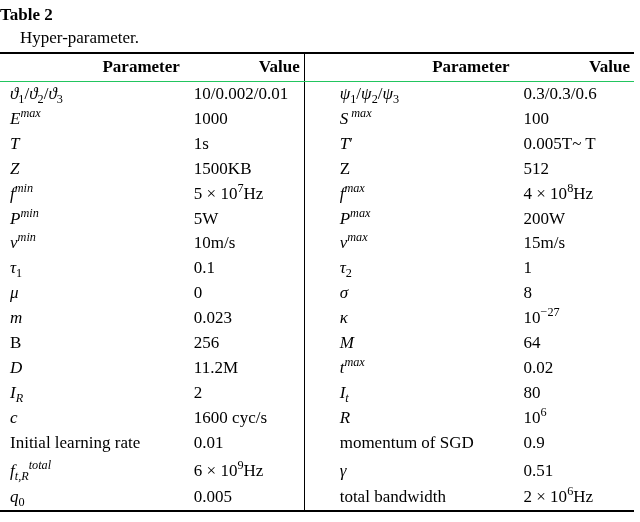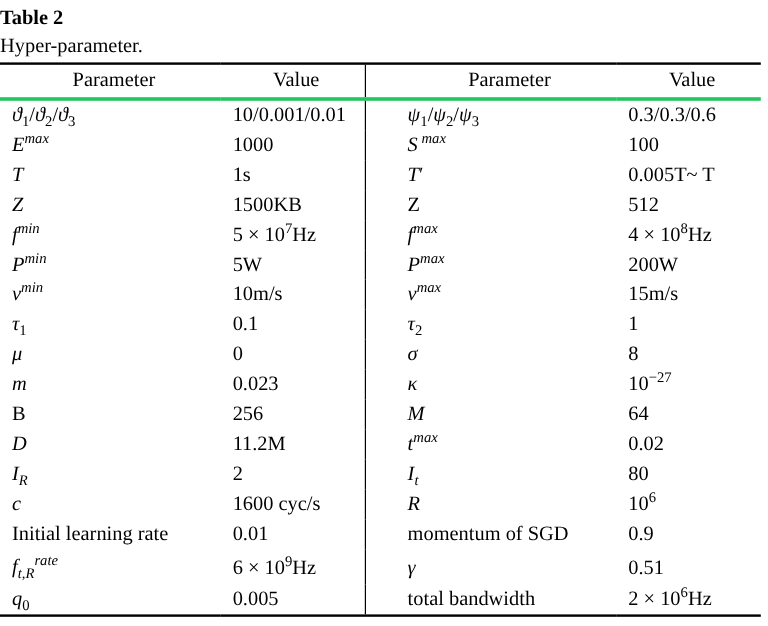--- a/index.html
+++ b/index.html
@@ -10,35 +10,35 @@
     font-family: "Times New Roman", Times, serif;
     font-size: 17px;
     line-height: 1.35;
   }
   .page {
     width: 640px;
     box-sizing: border-box;
     padding: 4px 6px 10px 0;
   }
   .tbl-num { font-weight: 700; margin: 0 0 0 0; }
-  .tbl-cap { margin: 0 0 2px 0; }
+  .tbl-cap { margin: 0 0 2px 0; padding-left: 20px; }
   table {
     border-collapse: collapse;
     width: 100%;
     table-layout: fixed;
   }
   col.pcol { width: 29%; }
   col.vcol { width: 19%; }
   col.sep  { width: 4%; }
   thead th {
-    text-align: center;
-    font-weight: 400;
+    text-align: right;
+    font-weight: 700;
     padding: 2px 4px 2px 10px;
     border-top: 2px solid #000;
-    border-bottom: 3px solid #22c55e;
+    border-bottom: 1px solid #22c55e;
   }
   tbody td {
     padding: 1px 4px 1px 10px;
     vertical-align: baseline;
     white-space: nowrap;
   }
   tbody tr:last-child td { border-bottom: 2px solid #000; }
   td.divider, th.divider {
     border-left: 1px solid #000;
     padding: 0;
@@ -69,21 +69,21 @@
         <th>Parameter</th>
         <th>Value</th>
         <th class="divider"></th>
         <th>Parameter</th>
         <th>Value</th>
       </tr>
     </thead>
     <tbody>
         <tr>
           <td><span class="math">ϑ</span><sub>1</sub>/<span class="math">ϑ</span><sub>2</sub>/<span class="math">ϑ</span><sub>3</sub></td>
-          <td>10/0.001/0.01</td>
+          <td>10/0.002/0.01</td>
           <td class="divider"></td>
           <td><span class="math">ψ</span><sub>1</sub>/<span class="math">ψ</span><sub>2</sub>/<span class="math">ψ</span><sub>3</sub></td>
           <td>0.3/0.3/0.6</td>
         </tr>
         <tr>
           <td><span class="math">E</span><sup><span class="math">max</span></sup></td>
           <td>1000</td>
           <td class="divider"></td>
           <td><span class="math">S</span><sup>&nbsp;<span class="math">max</span></sup></td>
           <td>100</td>
@@ -173,21 +173,21 @@
           <td>10<sup>6</sup></td>
         </tr>
         <tr>
           <td>Initial learning rate</td>
           <td>0.01</td>
           <td class="divider"></td>
           <td>momentum of SGD</td>
           <td>0.9</td>
         </tr>
         <tr>
-          <td><span class="math">f</span><span class="sub"><span class="math">t,R</span></span><span class="sup"><span class="math">rate</span></span></td>
+          <td><span class="math">f</span><span class="sub"><span class="math">t,R</span></span><span class="sup"><span class="math">total</span></span></td>
           <td>6 × 10<sup>9</sup>Hz</td>
           <td class="divider"></td>
           <td><span class="math">γ</span></td>
           <td>0.51</td>
         </tr>
         <tr>
           <td><span class="math">q</span><sub>0</sub></td>
           <td>0.005</td>
           <td class="divider"></td>
           <td>total bandwidth</td>

